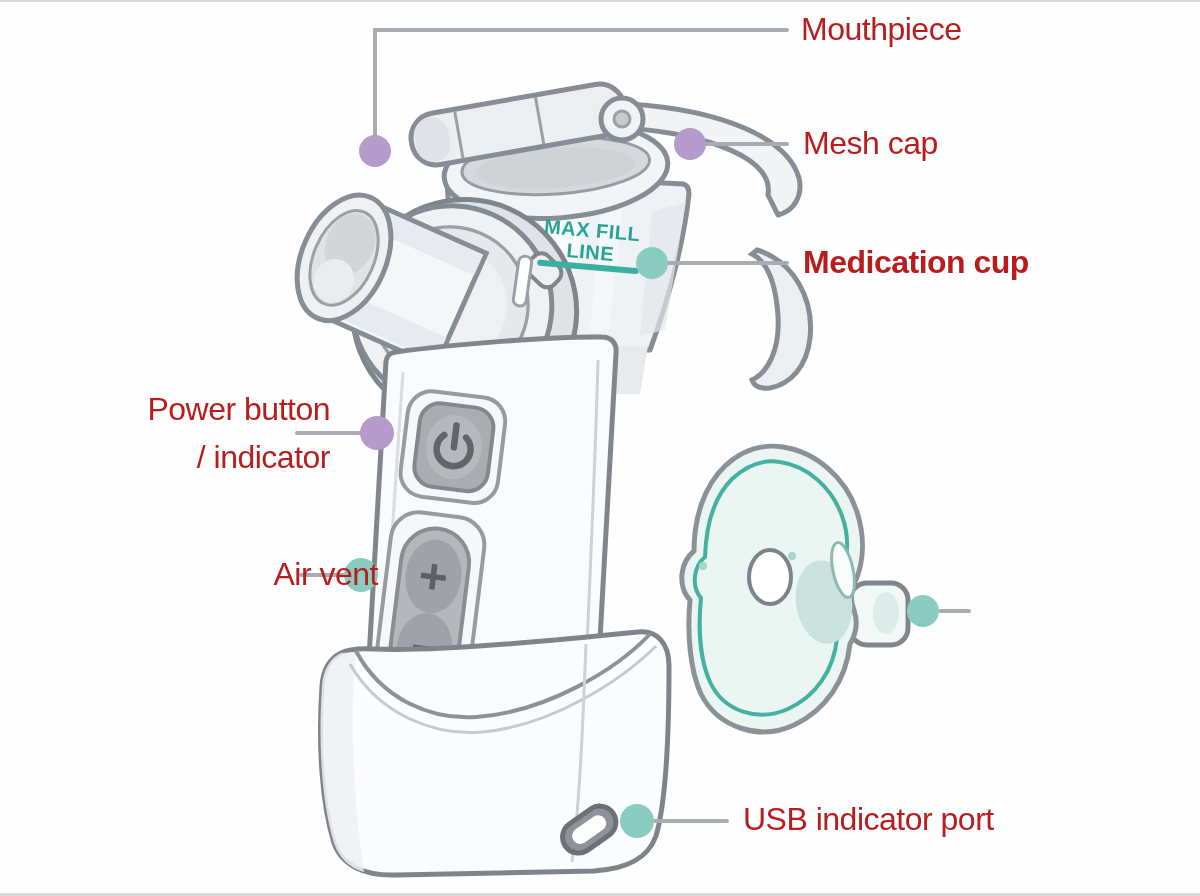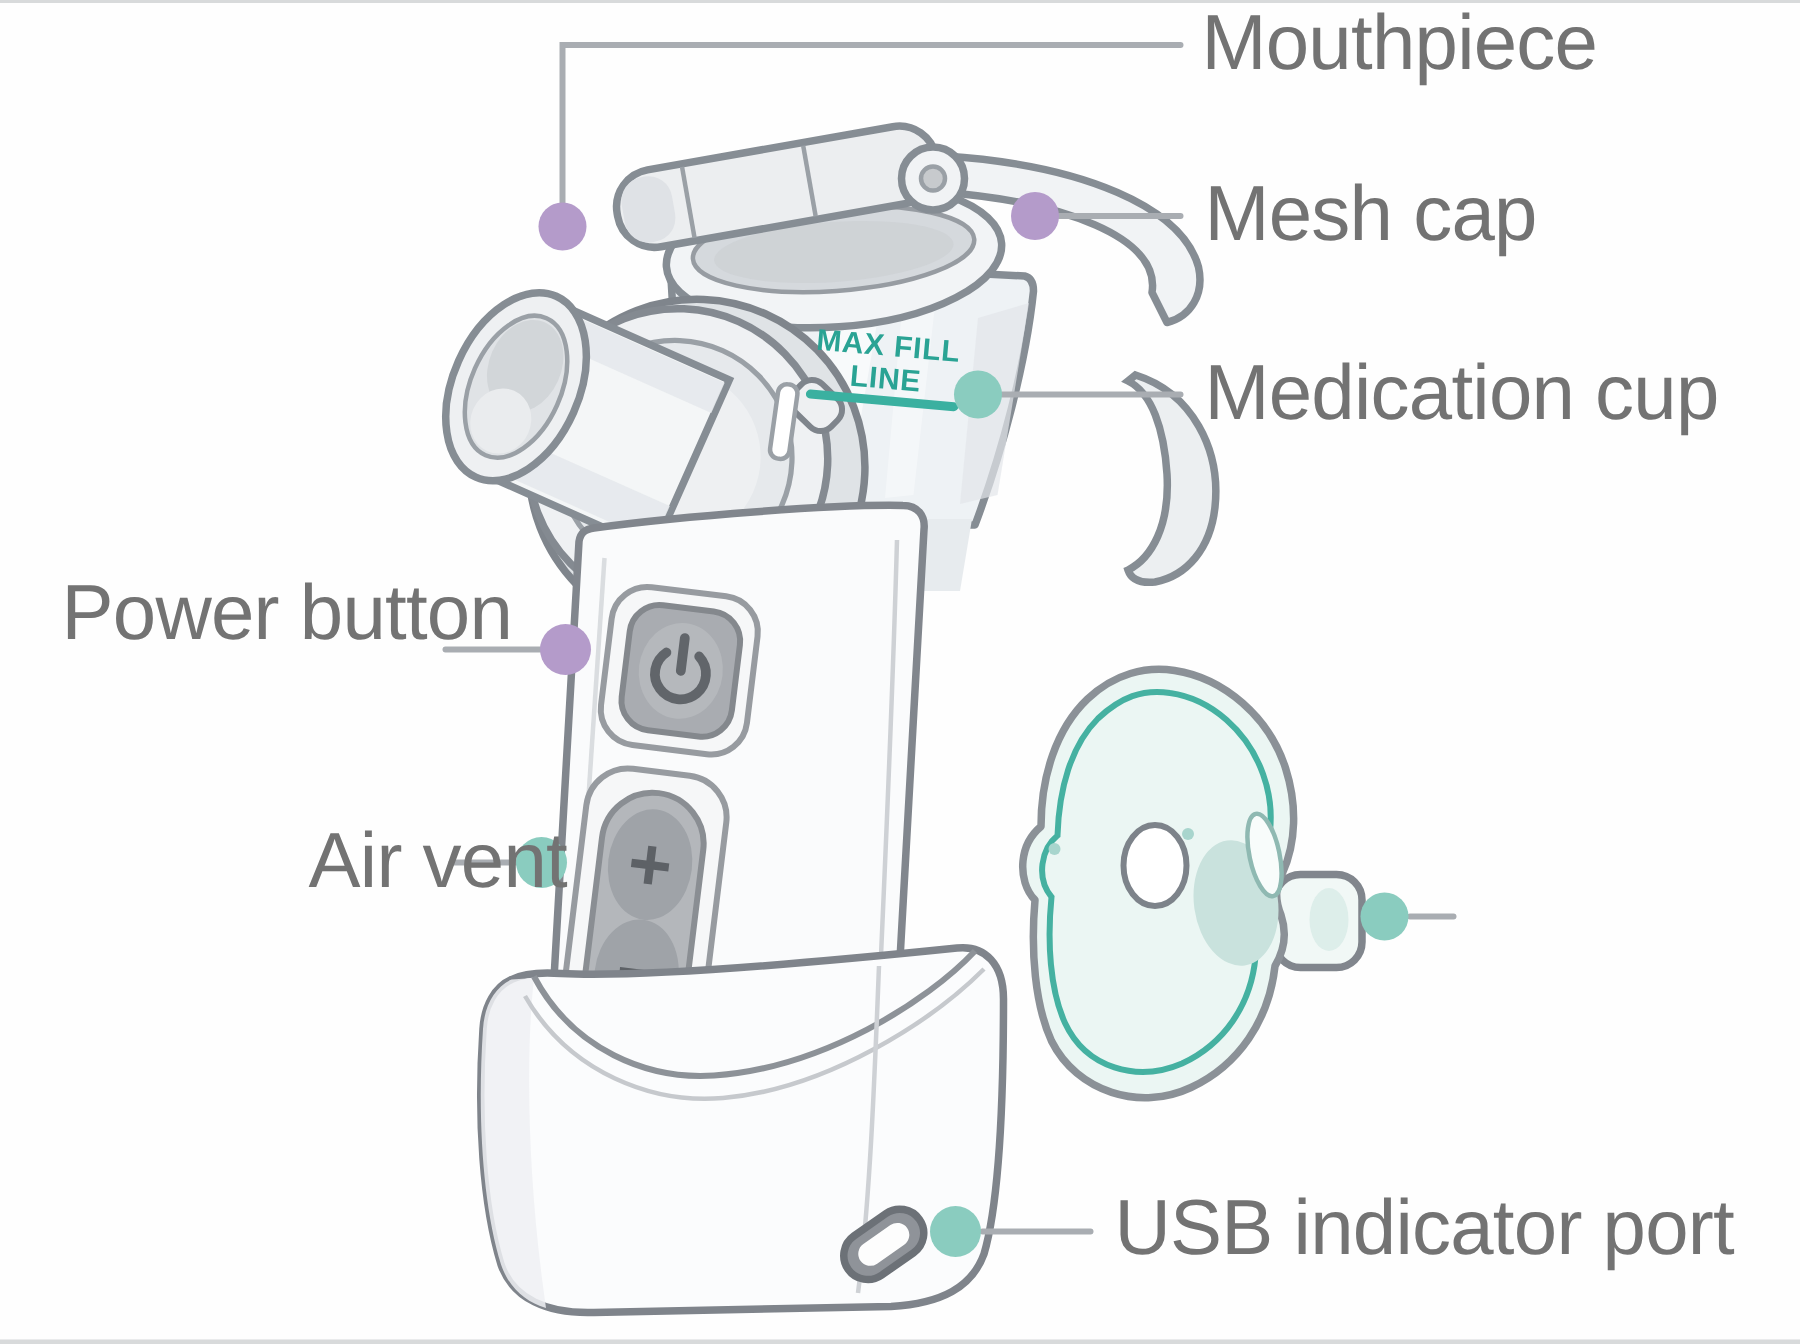--- a/index.html
+++ b/index.html
@@ -1,19 +1,19 @@
 <!DOCTYPE html>
 <html><head>
 <meta charset="utf-8">
 <style>
   html,body{margin:0;padding:0;background:#fff;}
   #canvas{position:relative;width:1200px;height:896px;background:#fefefe;overflow:hidden;
           font-family:"Liberation Sans","DejaVu Sans",sans-serif;}
   #art{position:absolute;left:0;top:0;}
-  .lbl{position:absolute;font-size:52px;font-weight:500;color:#737373;letter-spacing:-0.5px;
+  .lbl{position:absolute;font-size:32px;font-weight:500;color:#b91c1c;letter-spacing:-0.5px;
        white-space:nowrap;line-height:48px;}
   .lbl.right{text-align:right;width:289px;left:0;padding-left:41px;}
   .edge{position:absolute;left:0;width:100%;background:#b8bbbe;opacity:.55;}
   svg text.maxfill{font-weight:bold;font-size:20px;fill:#2aa394;letter-spacing:.5px;}
   svg text.btn-glyph{font-weight:bold;fill:#5d6166;}
 </style>
 </head>
 <body>
 
 <div id="canvas">
@@ -142,19 +142,20 @@
       <circle cx="652" cy="263" r="16" fill="#8accbf"></circle>
       <circle cx="377" cy="433" r="17" fill="#b49bca"></circle>
       <circle cx="361" cy="575" r="17" fill="#8accbf"></circle>
       <circle cx="923" cy="611" r="16" fill="#8accbf"></circle>
       <circle cx="637" cy="821" r="17" fill="#8accbf"></circle>
     </g>
   </svg>
 
   <div class="lbl" style="left:801px;top:5px;">Mouthpiece</div>
   <div class="lbl" style="left:803px;top:119px;">Mesh cap</div>
-  <div class="lbl" style="left:803px;top:238px;">Medication cup</div>
+  <div class="lbl" style="left:803px;top:238px;font-weight:bold;">Medication cup</div>
   <div class="lbl right" style="top:385px;">
     <div>Power button</div>
+    <div>/ indicator</div>
   </div>
   <div class="lbl right" style="top:550px;margin-left:48px;">Air vent</div>
   <div class="lbl" style="left:743px;top:795px;">USB indicator port</div>
 </div>
 
 </body></html>

